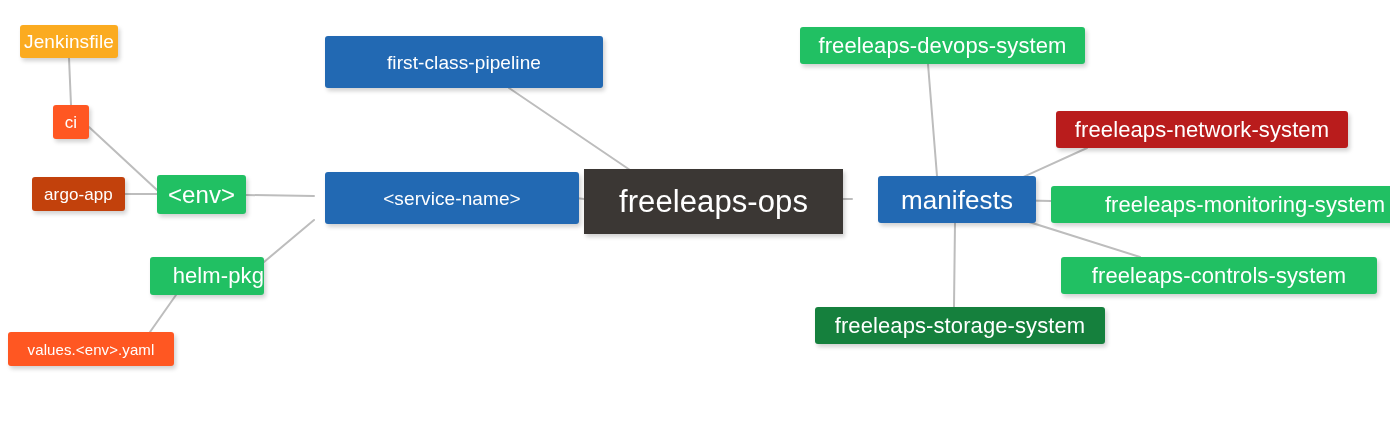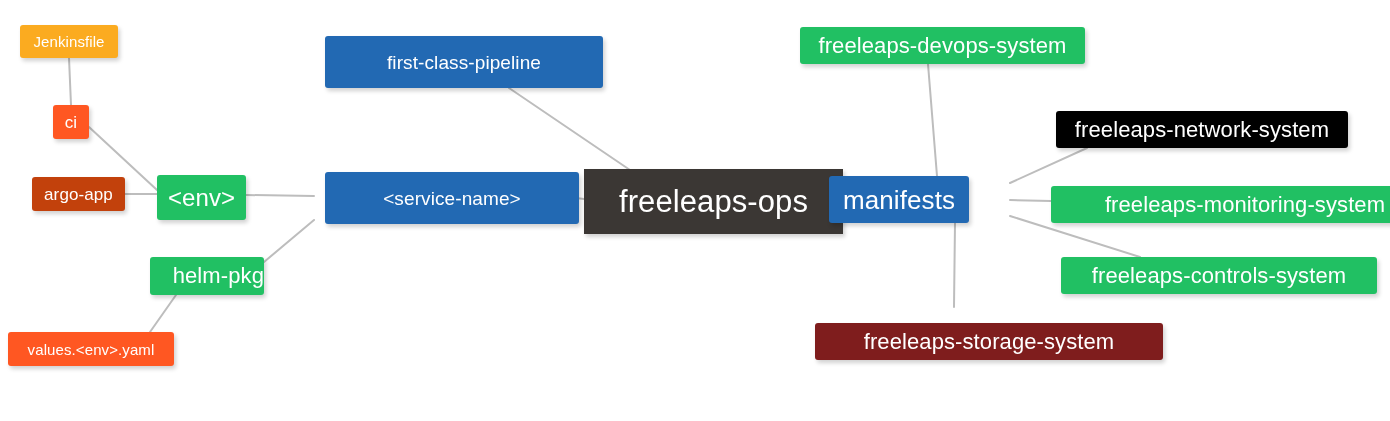--- a/index.html
+++ b/index.html
@@ -41,21 +41,21 @@
     line-height: 1;
   }
   
   .n-root   { background: #3b3734; font-size: 31px; border-radius: 0; }
   .n-l1     { background: #2269b3; font-size: 26px; }
   .n-l1b    { background: #2269b3; font-size: 19px; margin-left: 11px; }
   .n-l2     { background: #21c063; font-size: 24px; }
   .n-l2s    { background: #21c063; font-size: 22px; }
   .n-l3     { background: #ff5722; font-size: 17px; }
   .n-l3s    { background: #ff5722; font-size: 15px; }
-  .n-warn   { background: #fbab20; font-size: 15px; }
+  .n-warn   { background: #fbab20; font-size: 19px; }
 </style>
 </head>
 <body>
 
 <div id="canvas">
 
   <svg id="edges" viewBox="0 0 1390 421" xmlns="http://www.w3.org/2000/svg">
       <path d="M 69,58 L 71,105" stroke="#bdbdbd" stroke-width="2" fill="none" stroke-linecap="round"></path>
       <path d="M 89,127 L 157,190" stroke="#bdbdbd" stroke-width="2" fill="none" stroke-linecap="round"></path>
       <path d="M 125,194 L 157,194" stroke="#bdbdbd" stroke-width="2" fill="none" stroke-linecap="round"></path>
@@ -75,51 +75,51 @@
   <div id="node-layer">
       <div class="node n-warn" style="left: 20px; top: 25px; width: 98px; height: 33px; background: rgb(251, 171, 32);">
         <span>Jenkinsfile</span>
       </div>
       <div class="node n-l3" style="left: 53px; top: 105px; width: 36px; height: 34px; background: rgb(255, 87, 34);">
         <span>ci</span>
       </div>
       <div class="node n-l3" style="left: 32px; top: 177px; width: 93px; height: 34px; background: #c2410c;">
         <span>argo-app</span>
       </div>
-      <div class="node n-l2" style="left: 157px; top: 175px; width: 89px; height: 45px; background: rgb(33, 192, 99);">
+      <div class="node n-l2" style="left: 157px; top: 175px; width: 89px; height: 39px; background: rgb(33, 192, 99);">
         <span>&lt;env&gt;</span>
       </div>
       <div class="node n-l2s" style="left: 150px; top: 257px; width: 114px; height: 38px; background: rgb(33, 192, 99); justify-content: flex-end;">
         <span>helm-pkg</span>
       </div>
       <div class="node n-l3s" style="left: 8px; top: 332px; width: 166px; height: 34px; background: rgb(255, 87, 34);">
         <span>values.&lt;env&gt;.yaml</span>
       </div>
       <div class="node n-l1b" style="left: 314px; top: 36px; width: 278px; height: 52px; background: rgb(34, 105, 179);">
         <span>first-class-pipeline</span>
       </div>
       <div class="node n-l1b" style="left: 314px; top: 172px; width: 254px; height: 52px; background: rgb(34, 105, 179);">
         <span>&lt;service-name&gt;</span>
       </div>
       <div class="node n-root" style="left: 584px; top: 169px; width: 259px; height: 65px; background: rgb(59, 55, 52);">
         <span>freeleaps-ops</span>
       </div>
-      <div class="node n-l1" style="left: 829px; top: 176px; width: 140px; height: 47px; background: rgb(34, 105, 179);">
+      <div class="node n-l1" style="left: 878px; top: 176px; width: 158px; height: 47px; background: rgb(34, 105, 179);">
         <span>manifests</span>
       </div>
       <div class="node n-l2s" style="left: 800px; top: 27px; width: 285px; height: 37px; background: rgb(33, 192, 99);">
         <span>freeleaps-devops-system</span>
       </div>
-      <div class="node n-l2s" style="left: 1056px; top: 111px; width: 292px; height: 37px; background: #000000;">
+      <div class="node n-l2s" style="left: 1056px; top: 111px; width: 292px; height: 37px; background: #b91c1c;">
         <span>freeleaps-network-system</span>
       </div>
       <div class="node n-l2s" style="left: 1051px; top: 186px; width: 388px; height: 37px; background: rgb(33, 192, 99);">
         <span>freeleaps-monitoring-system</span>
       </div>
       <div class="node n-l2s" style="left: 1061px; top: 257px; width: 316px; height: 37px; background: rgb(33, 192, 99);">
         <span>freeleaps-controls-system</span>
       </div>
-      <div class="node n-l2s" style="left: 815px; top: 307px; width: 348px; height: 37px; background: #7f1d1d; margin-top: 16px;">
+      <div class="node n-l2s" style="left: 815px; top: 307px; width: 290px; height: 37px; background: #15803d;">
         <span>freeleaps-storage-system</span>
       </div>
     </div>
 
 </div>
 
 </body></html>

